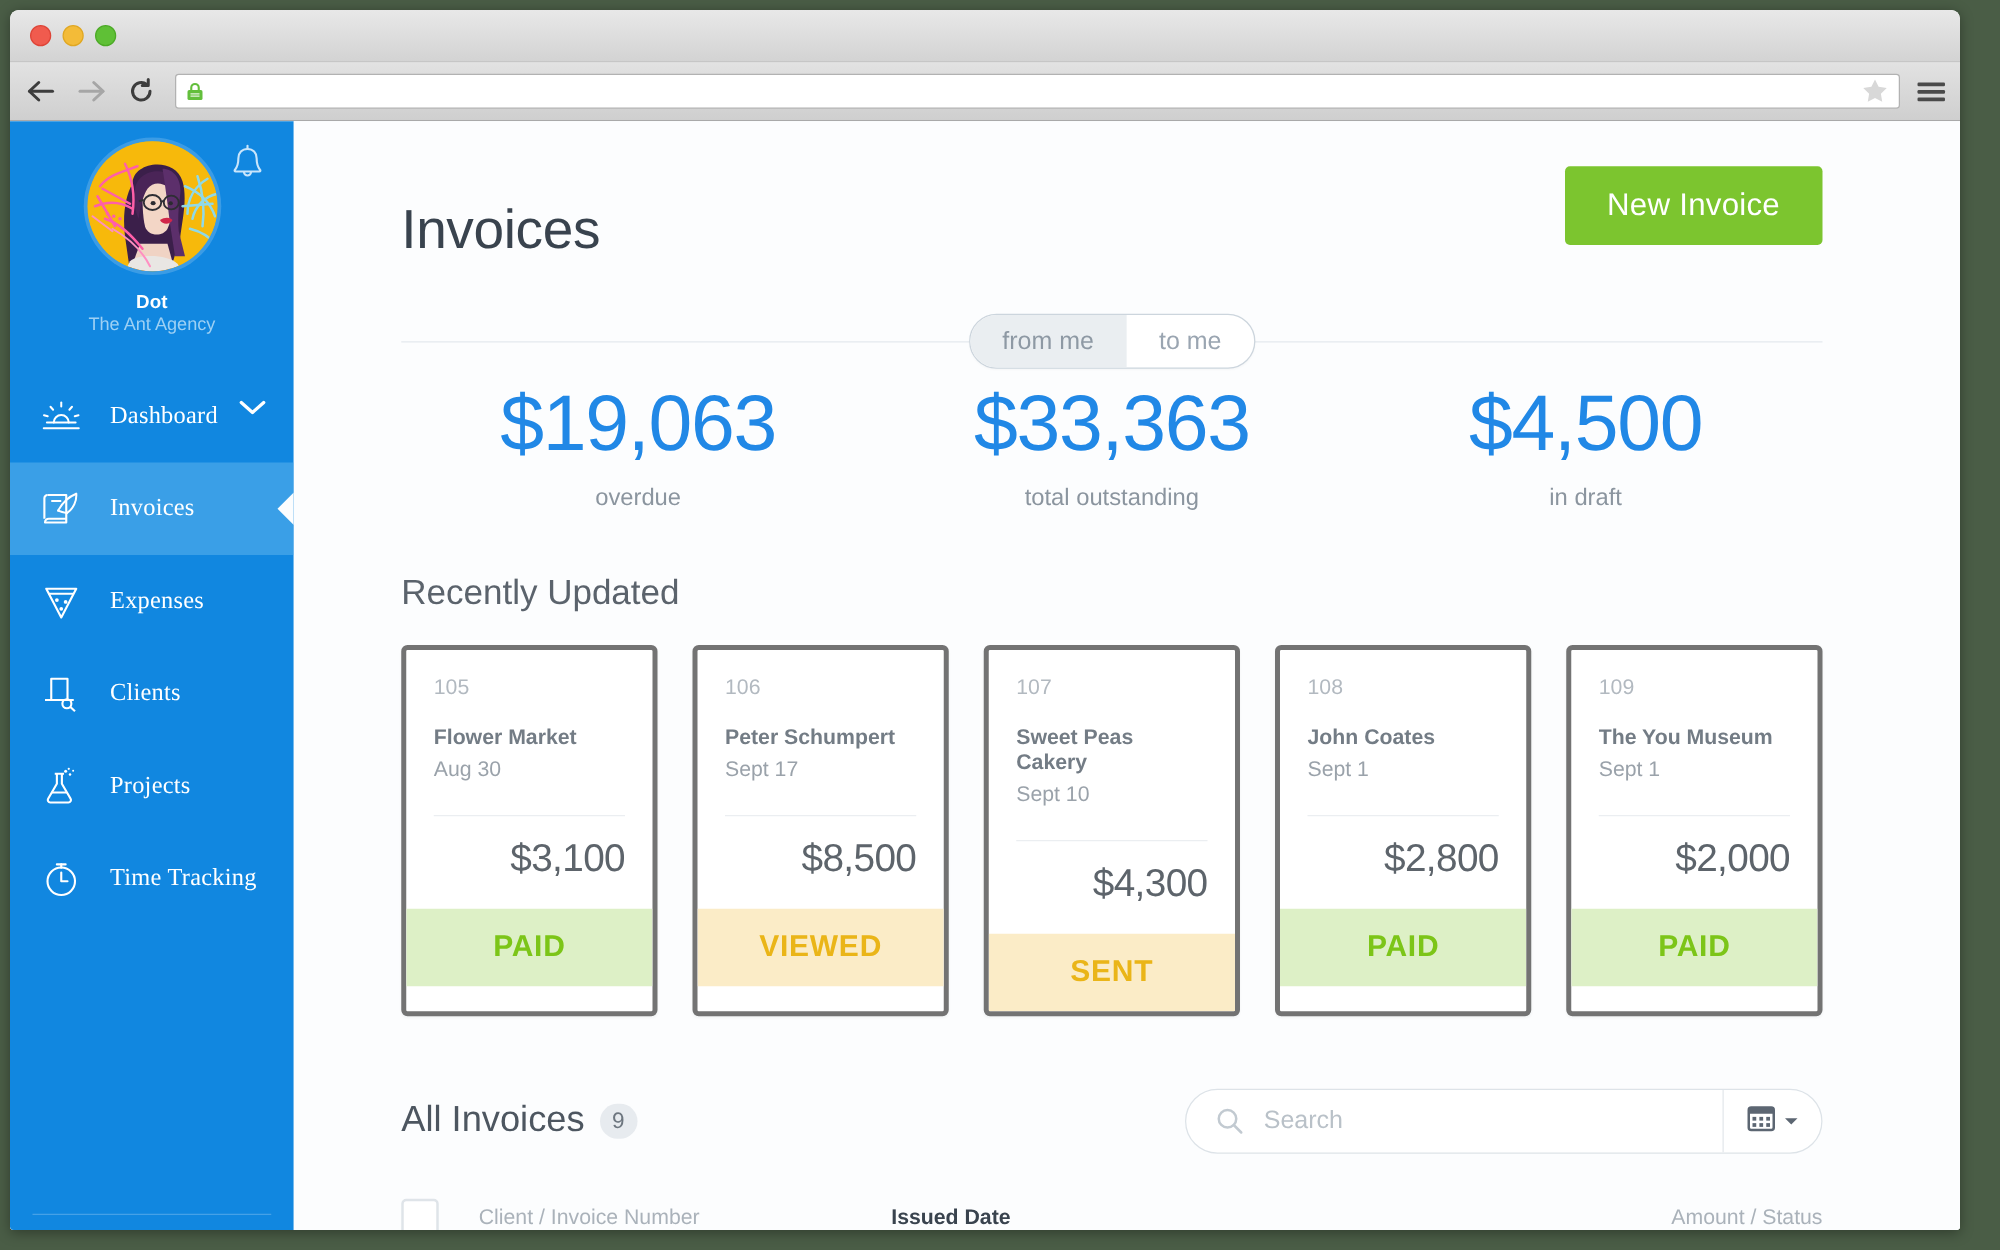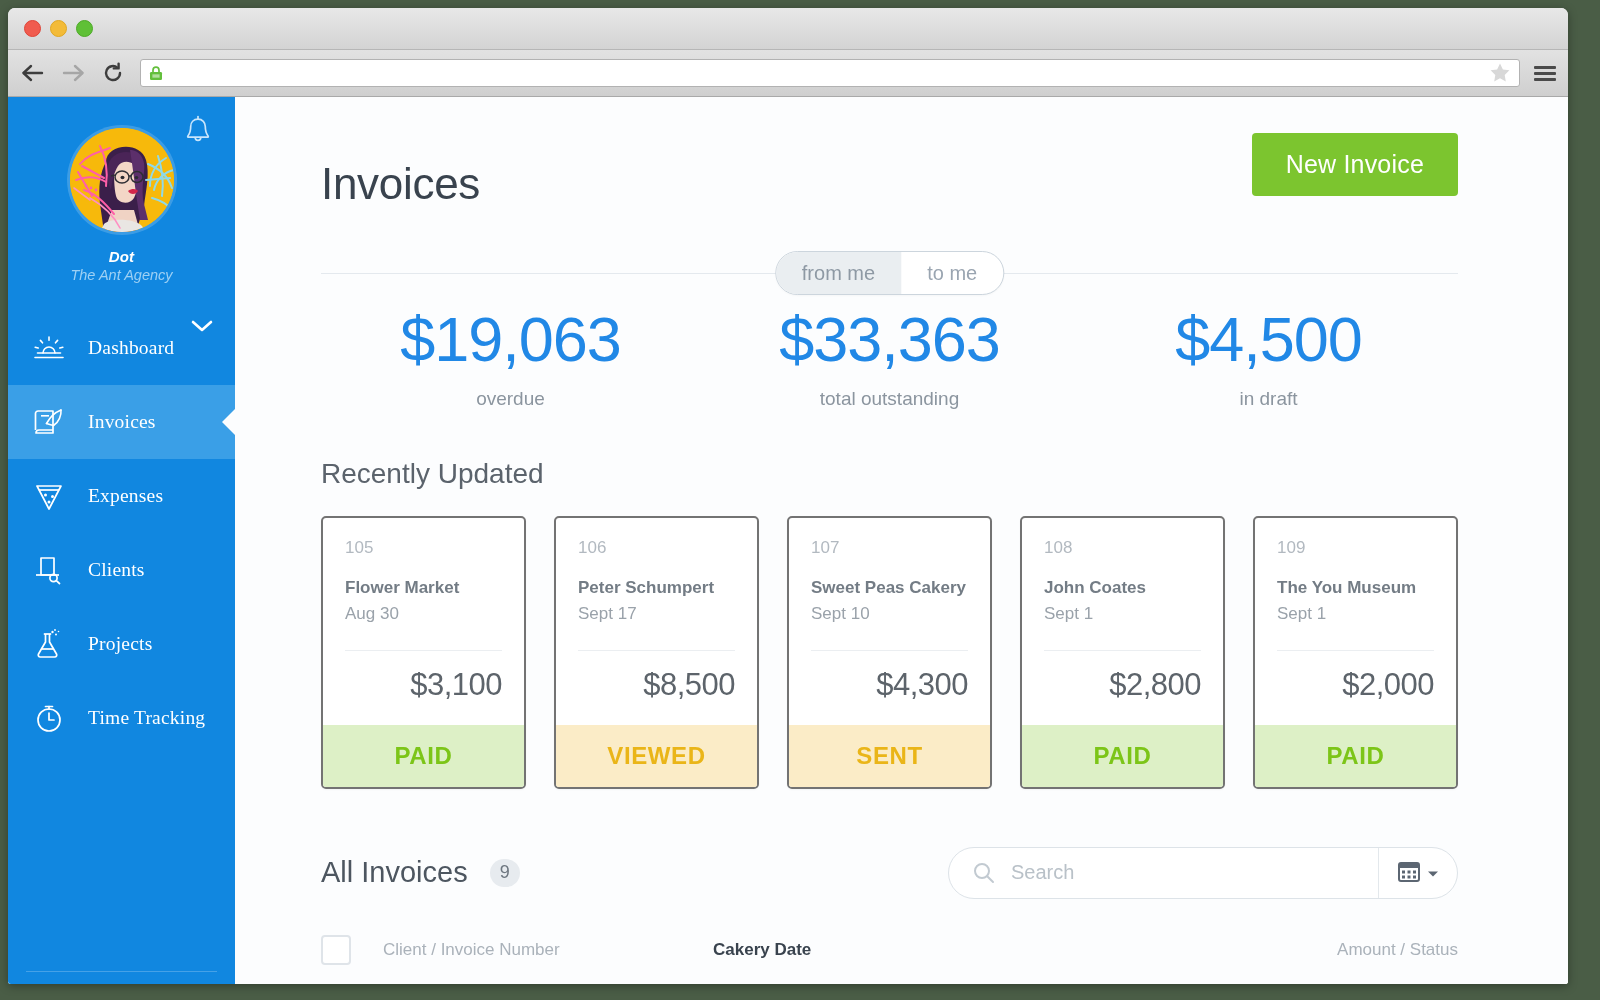--- a/index.html
+++ b/index.html
@@ -46,21 +46,21 @@
   .star{width:22px;height:22px;flex:0 0 22px;margin-left:4px;}
   .hamburger{width:22px;height:22px;flex:0 0 22px;display:flex;flex-direction:column;justify-content:center;gap:3px;}
   .hamburger i{display:block;height:3px;background:#4a4a4a;border-radius:1px;}
   
   .page{flex:1;display:flex;min-height:0;background:#fcfdfe;}
   
   .sidebar{
     width:227px;flex:0 0 227px;background:#1187e0;position:relative;
     display:flex;flex-direction:column;overflow:hidden;
   }
-  .profile{position:relative;padding-top:31px;font-style:italic;}
+  .profile{position:relative;padding-top:16px;}
   .bell{position:absolute;right:22px;top:18px;width:30px;height:32px;}
   .avatar{
     width:104px;height:104px;border-radius:50%;margin:0 auto;
     position:relative;overflow:hidden;background:#f5b70a;
     box-shadow:0 0 0 3px rgba(255,255,255,.18);
   }
   .avatar svg{display:block;}
   .uname{
     text-align:center;color:#fff;font-size:15px;font-weight:bold;
     margin-top:16px;letter-spacing:.2px;
@@ -107,38 +107,38 @@
   .toggle span.sel{background:#eaeef1;color:#8e99a4;}
   
   .stats{display:flex;margin-top:34px;}
   .stat{flex:1;text-align:center;}
   .stat .val{font-size:63px;color:#2188e6;line-height:1;letter-spacing:-1px;font-weight:normal;}
   .stat .cap{font-size:19px;color:#8b959f;margin-top:17px;}
   
   .section-title{font-size:28px;color:#5b636c;margin-top:48px;font-weight:normal;}
   .cards{display:flex;gap:28px;margin-top:26px;}
   .card{
-    flex:1;background:#fff;border:2px solid #737373;border-radius:5px;overflow:hidden;
+    flex:1;background:#fff;border:4px solid #737373;border-radius:5px;overflow:hidden;
     box-shadow:0 1px 2px rgba(20,40,60,.04);cursor:pointer;
   }
   .card-body{padding:20px 22px 0 22px;}
   .card-num{font-size:17px;color:#b2b9c0;}
   .card-client{font-size:17px;color:#737c85;font-weight:bold;margin-top:20px;}
   .card-date{font-size:17px;color:#9aa2aa;margin-top:6px;}
   .card-rule{height:1px;background:#ebeef1;margin:26px 0 0 0;}
   .card-amt{font-size:31px;color:#5d646b;text-align:right;padding:16px 0 22px 0;letter-spacing:-.5px;}
   .card-status{
     text-align:center;font-size:24px;font-weight:bold;padding:17px 0;letter-spacing:.6px;
   }
   .st-paid{background:#ddf0c6;color:#7cc518;}
   .st-viewed{background:#fbecc7;color:#eab518;}
   .st-sent{background:#fbecc7;color:#eab518;}
   
   .allrow{display:flex;align-items:center;justify-content:space-between;margin-top:58px;}
-  .alltitle{display:flex;align-items:center;gap:22px;}
+  .alltitle{display:flex;align-items:center;gap:12px;}
   .alltitle h3{font-size:29px;color:#4d5660;font-weight:normal;margin:0;}
   .countbadge{
     background:#e7ebef;color:#6d767f;border-radius:14px;min-width:22px;height:28px;
     display:flex;align-items:center;justify-content:center;padding:0 10px;font-size:18px;box-sizing:border-box;
   }
   .searchwrap{
     display:flex;align-items:center;width:510px;height:52px;background:#fff;
     border:1px solid #dde3e8;border-radius:26px;box-sizing:border-box;overflow:hidden;
   }
   .searchwrap .sico{width:22px;flex:0 0 22px;margin:0 14px 0 24px;display:flex;}
@@ -534,21 +534,21 @@
                     <path d="M1 1.5 L6 6.5 L11 1.5 Z" fill="#5c6672"></path>
                   </svg>
               </span>
             </span>
           </div>
         </div>
 
         <div class="thead">
           <span class="cbox"></span>
           <span class="th c1">Client / Invoice Number</span>
-          <span class="th c2">Cakery Date</span>
+          <span class="th c2">Issued Date</span>
           <span class="th c3">Amount / Status</span>
         </div>
 
       </div>
     </div>
 
   </div>
 </div>
 
 </body></html>

